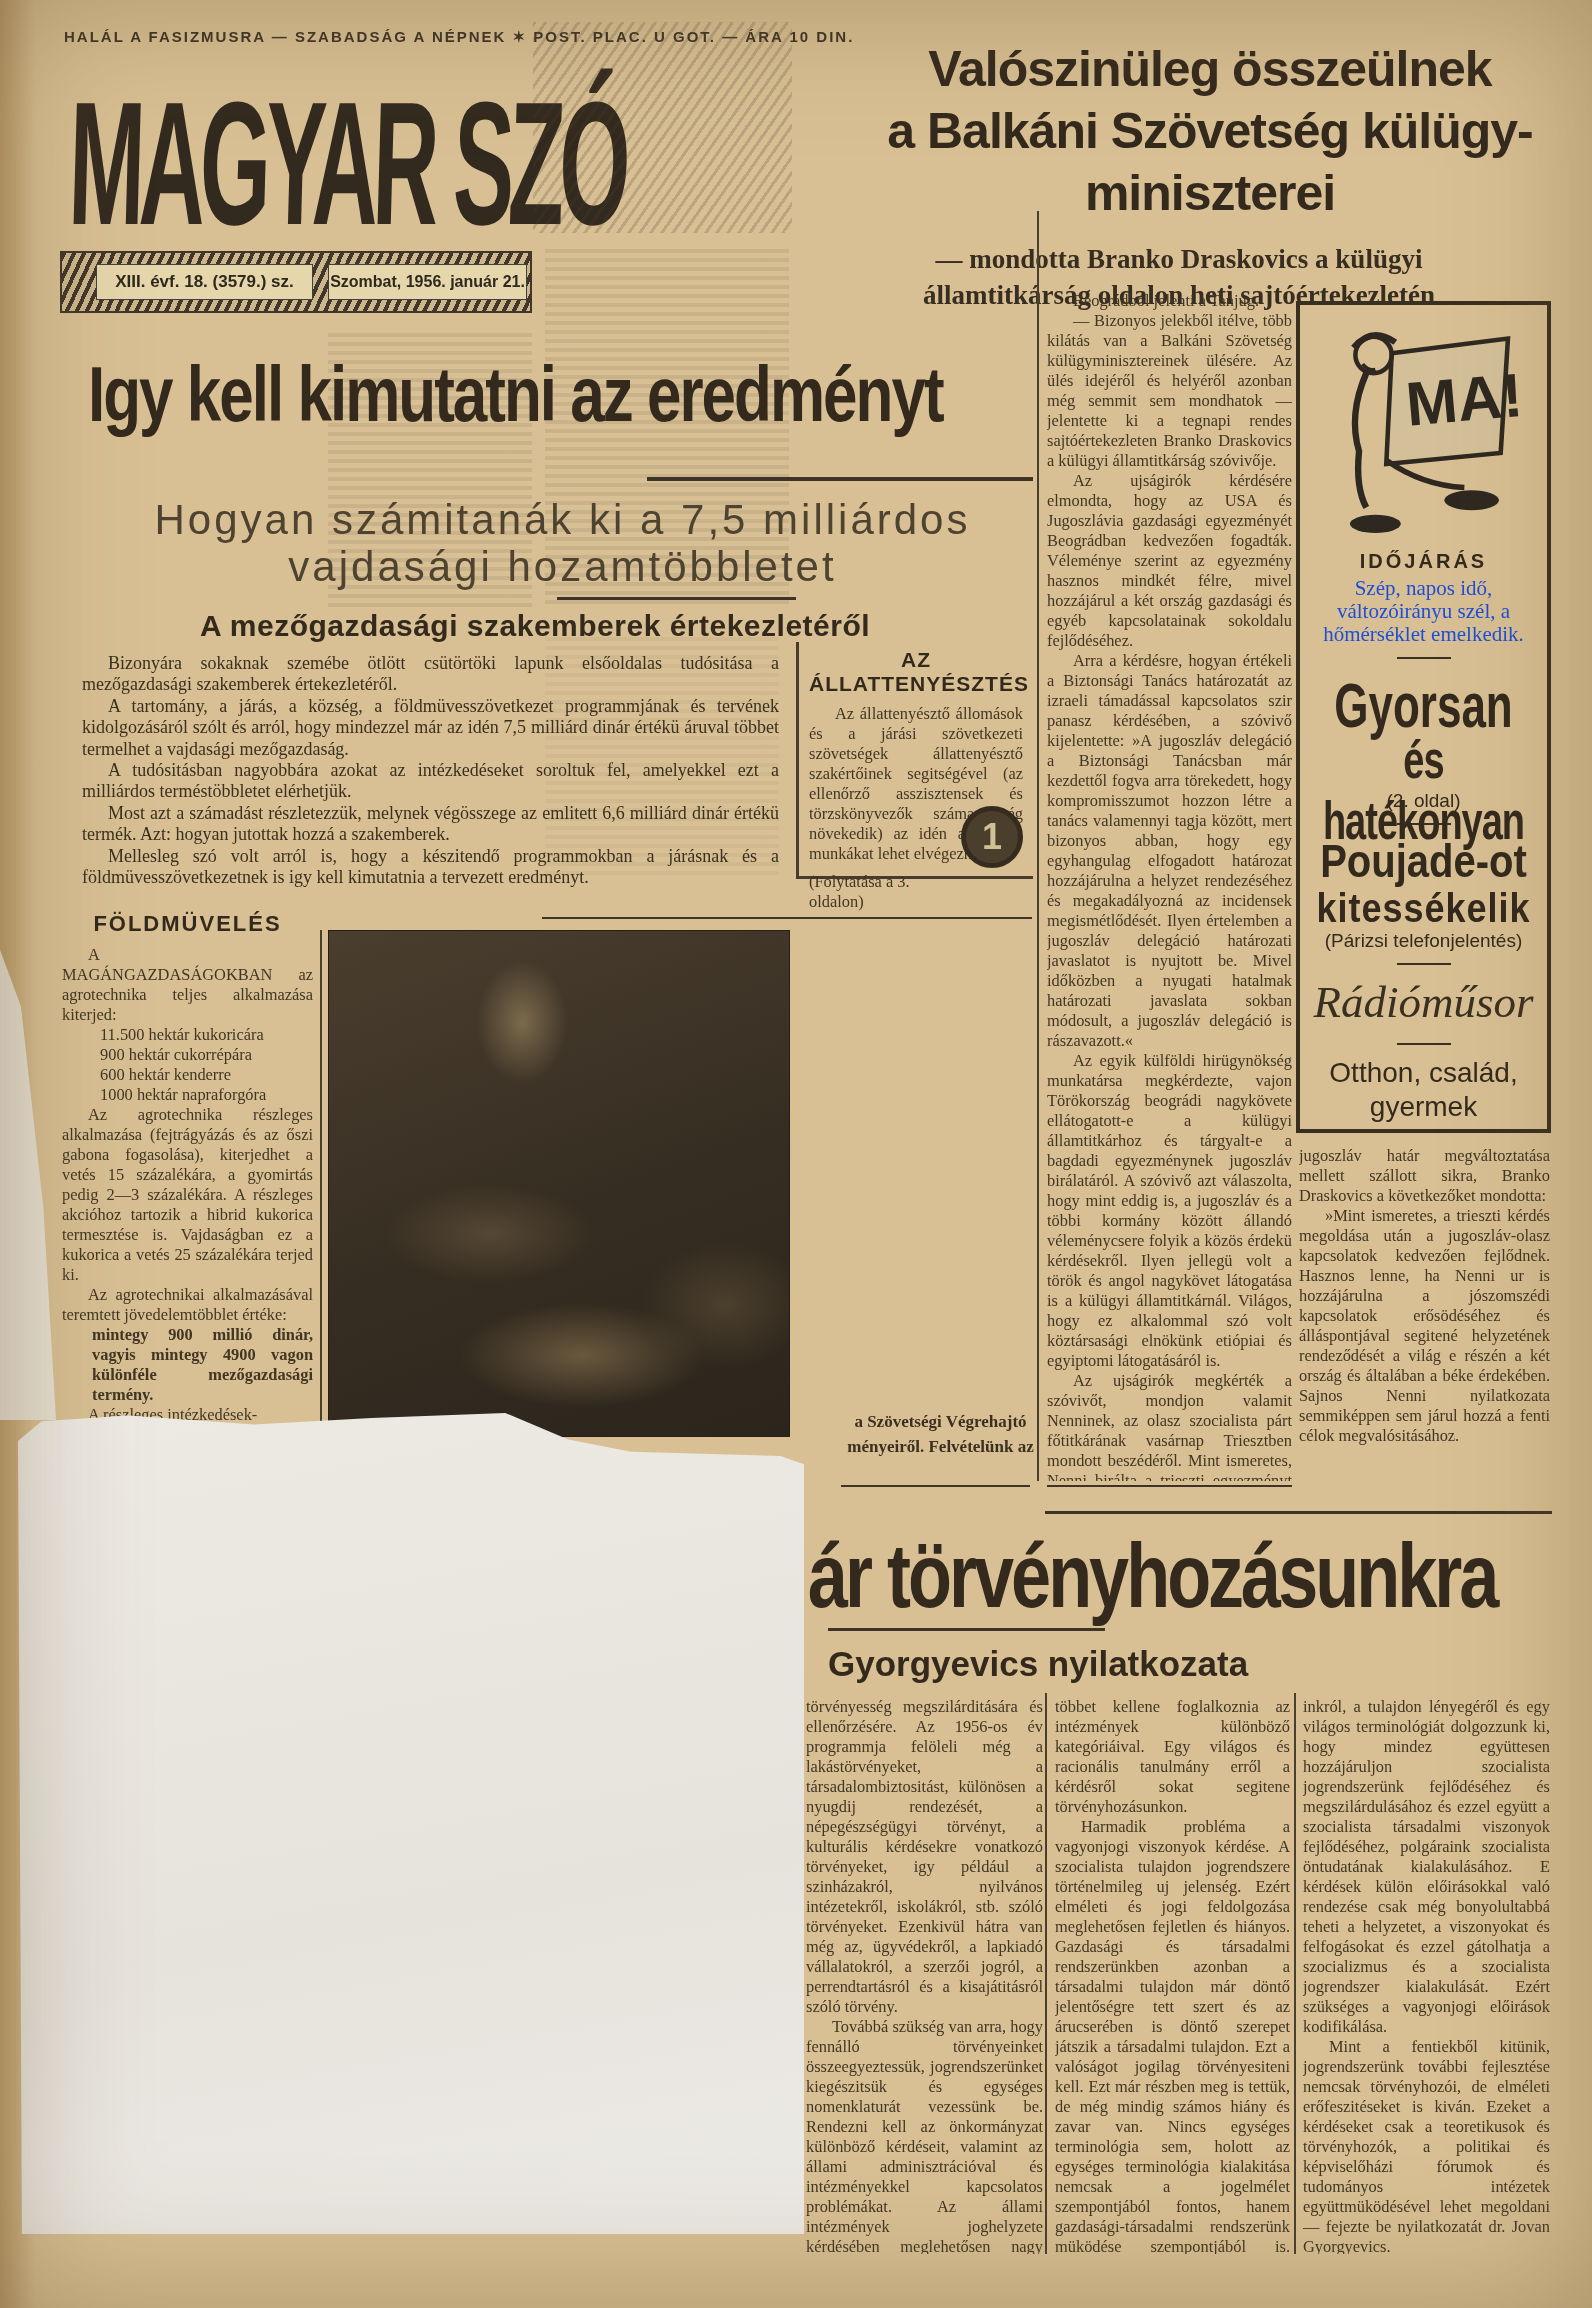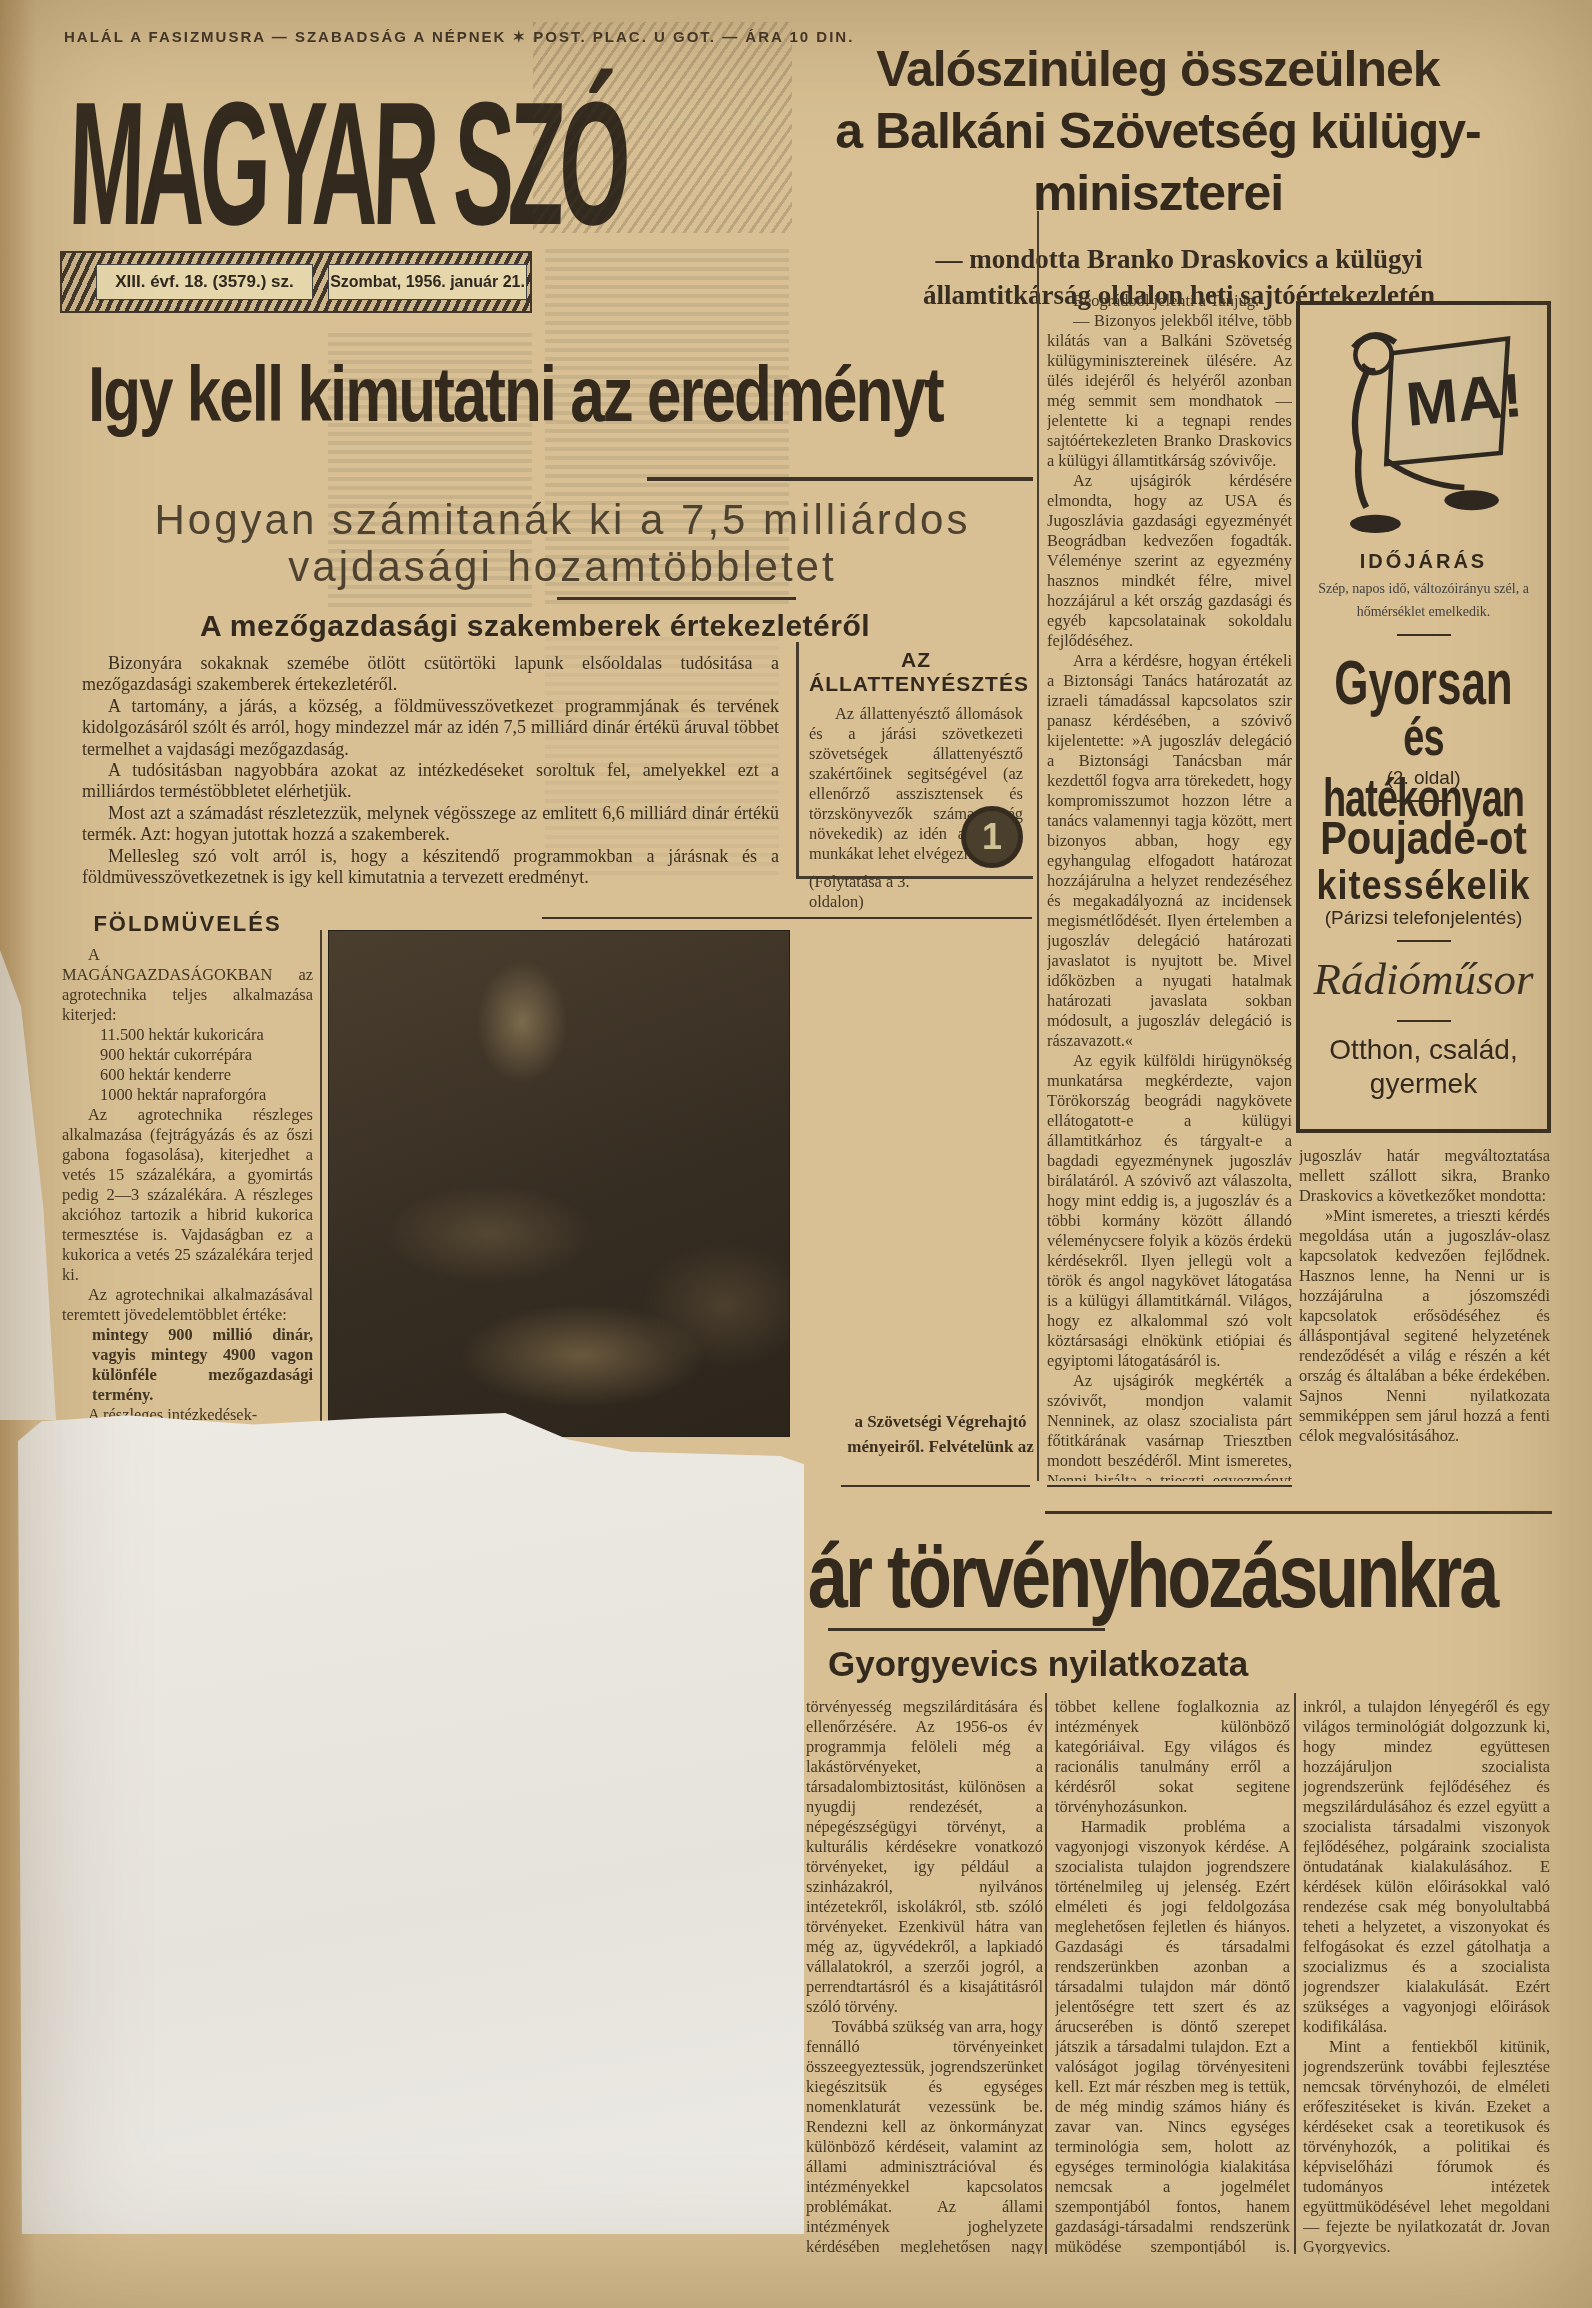--- a/index.html
+++ b/index.html
@@ -64,21 +64,21 @@
   
   .sidebox{border:4px solid #382f21;box-sizing:border-box;overflow:hidden;text-align:center;
            padding:10px 8px 0 8px;}
   .divider{width:54px;height:2px;background:#3a3022;margin:11px auto;}
   .tallword{display:inline-block;font-family:"Liberation Sans",sans-serif;font-weight:bold;
             color:#33291d;transform:scaleY(1.42);transform-origin:center top;}
   .sidenote{font-family:"Liberation Sans",sans-serif;font-weight:normal;font-size:19px;color:#33291d;}
   .radio{font-family:"Liberation Serif",serif;font-style:italic;font-size:45px;color:#3a3022;}
   .weather-title{font-family:"Liberation Sans",sans-serif;font-weight:bold;font-size:20px;
             letter-spacing:3px;color:#33291d;}
-  .weather-text{font-size:14px;line-height:23px;color:#404040;padding:0 6px;}
+  .weather-text{font-size:21px;line-height:23px;color:#1d4ed8;padding:0 6px;}
 
   .bottom-head{font-size:72px;letter-spacing:-3px;white-space:nowrap;}
   .bottom-sub{font-size:35px;}
 
   
   .torn{background:linear-gradient(170deg,#edeae4,#e6e3dc 60%,#eceae5);
         clip-path:polygon(0 4%,3% 1.6%,14% .9%,30% 2%,45% 1.2%,62% .6%,70% 3.8%,78% 5.3%,97% 5.8%,100% 6.8%,100% 100%,.5% 100%);}
   .torn-wedge{background:#e8e4da;opacity:.92;
         clip-path:polygon(0 0,30% 12%,62% 55%,80% 100%,0 100%);}
   .page-edge{background:linear-gradient(90deg,#bb9c6c,rgba(187,156,108,0));}
@@ -97,21 +97,21 @@
   <div class="abs slogan" style="left:64px;top:28px;">HALÁL A FASIZMUSRA — SZABADSÁG A NÉPNEK ✶ POST. PLAC. U GOT. — ÁRA 10 DIN.</div>
 
   <div class="abs masthead" style="left:72px;top:62px;">MAGYAR SZÓ</div>
 
   <div class="abs banner" style="left:60px;top:251px;width:468px;height:58px;"></div>
   <div class="abs banner-label" style="left:96px;top:264px;width:215px;height:34px;">XIII. évf. 18. (3579.) sz.</div>
   <div class="abs banner-label" style="left:328px;top:264px;width:197px;height:34px;font-size:16px;">Szombat, 1956. január 21.</div>
 
   <div class="abs stripes" style="left:533px;top:22px;width:259px;height:211px;"></div>
 
-  <div class="abs hl lead-head" style="left:776px;top:38px;width:764px;">
+  <div class="abs hl lead-head" style="left:828px;top:38px;width:764px;">
     <div>Valószinüleg összeülnek</div>
     <div>a Balkáni Szövetség külügy-</div>
     <div>miniszterei</div>
   </div>
   <div class="abs lead-sub" style="left:806px;top:241px;width:746px;">
     <div>— mondotta Branko Draskovics a külügyi</div>
     <div>államtitkárság oldalon heti sajtóértekezletén</div>
   </div>
 
   <div class="abs hl main-head" style="left:88px;top:350px;">

